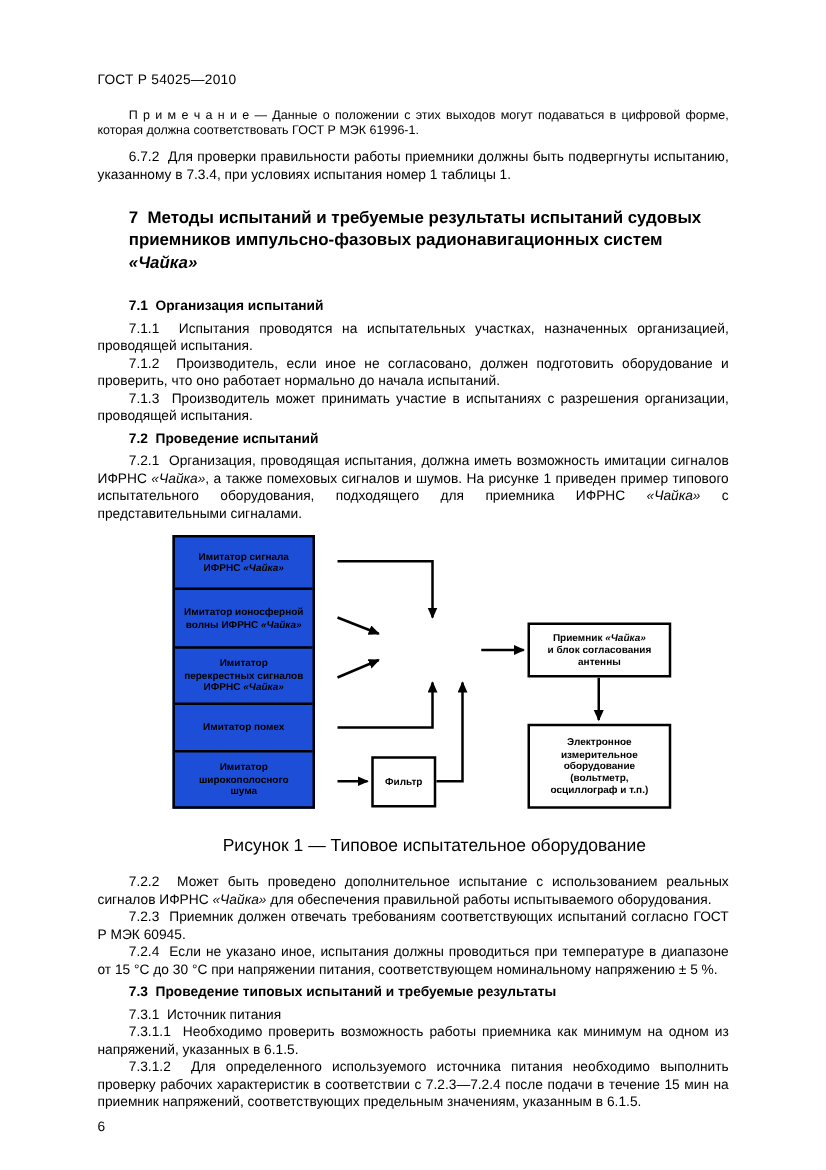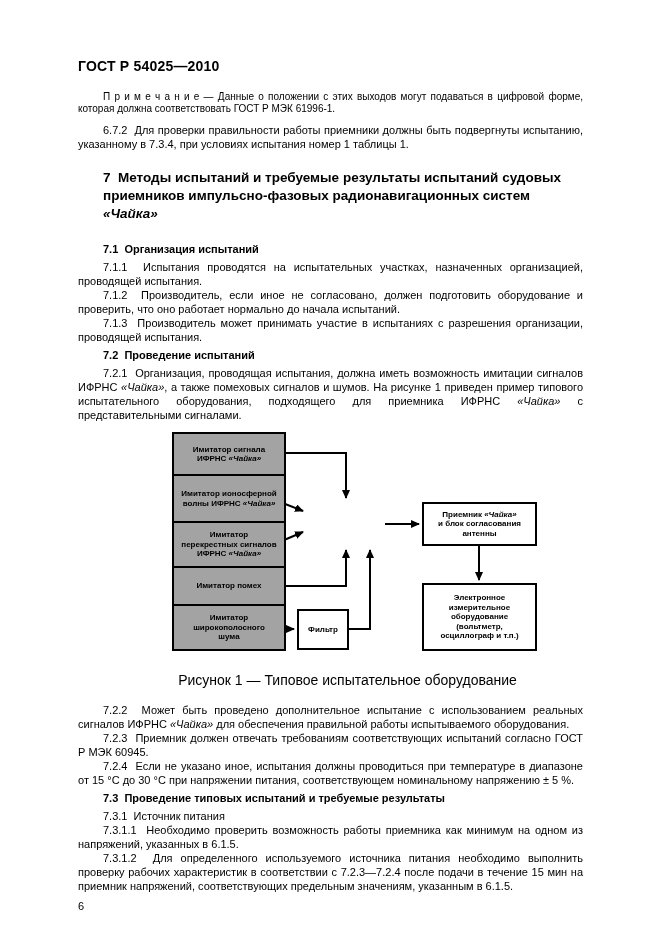--- a/index.html
+++ b/index.html
@@ -1,37 +1,37 @@
 <!DOCTYPE html>
 <html><head>
 <meta charset="utf-8">
 <style>
   html,body{margin:0;padding:0;background:#e8e8e8;}
   .page{
     width:661px;height:936px;margin:0 auto;background:#ffffff;color:#000;
     font-family:"Liberation Sans",sans-serif;
     padding:58px 78px 0 78px;box-sizing:border-box;position:relative;overflow:hidden;
   }
-  .doc-header{font-size:14px;font-weight:bold;letter-spacing:.2px;margin:0 0 17px 0;}
+  .doc-header{font-size:11px;font-weight:normal;letter-spacing:.2px;margin:0 0 17px 0;}
   .it{font-style:italic;}
 
   .blk-note{font-size:10px;line-height:12px;text-align:justify;text-indent:25px;margin:0 0 8px 0;}
   .blk-p{font-size:11px;line-height:14px;text-align:justify;text-indent:25px;margin:0;}
   .blk-h1{font-size:13.5px;line-height:18px;font-weight:bold;margin:18px 0 19px 25px;text-align:left;}
   .blk-h2{font-size:11px;line-height:14px;font-weight:bold;text-indent:25px;margin:4px 0 4px 0;}
 
   .figure{margin:10px 0 15px 0;}
   .diagram{position:relative;width:505px;height:219px;}
   .diagram svg{position:absolute;left:0;top:0;}
   .dbox{
     position:absolute;border:2px solid #000;background:#fff;box-sizing:border-box;
     display:flex;align-items:center;justify-content:center;text-align:center;
     font-size:8px;line-height:9.5px;font-weight:bold;white-space:pre-line;
   }
-  .col{position:absolute;left:94px;top:0;width:114px;height:219px;border:2px solid #000;box-sizing:border-box;background:#a3a3a3;}
+  .col{position:absolute;left:60px;top:0;width:114px;height:219px;border:2px solid #000;box-sizing:border-box;background:#1d4ed8;}
   .cell{
     box-sizing:border-box;border-bottom:2px solid #000;
     display:flex;align-items:center;justify-content:center;text-align:center;
     font-size:8px;line-height:9.5px;font-weight:bold;white-space:pre-line;
   }
   .cell:last-child{border-bottom:none;}
   .c1{height:42px;}.c2{height:47px;}.c3{height:45px;}.c4{height:38px;}.c5{height:43px;}
 
   .box-summing{left:228px;top:69px;width:79px;height:46px;}
   .box-filter{left:219px;top:177px;width:52px;height:41px;}

